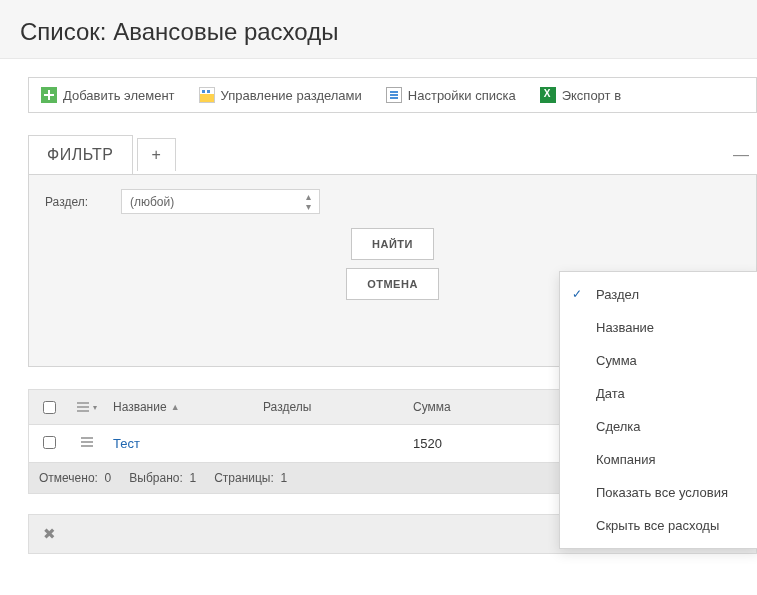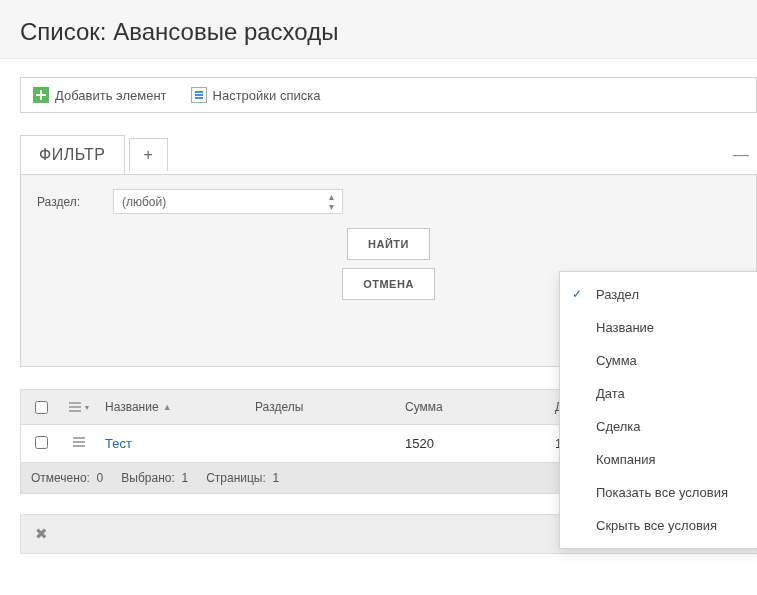--- a/index.html
+++ b/index.html
@@ -1,21 +1,21 @@
 <!DOCTYPE html>
 <html><head>
   <meta charset="utf-8">
   <style>
     * { box-sizing: border-box; margin: 0; padding: 0; }
     body { font-family: Arial, Helvetica, sans-serif; font-size: 13px; color: #333; background: #fff; width: 757px; height: 595px; overflow: hidden; }
     
     .header { padding: 18px 20px 12px; background: #f6f6f6; border-bottom: 1px solid #e8e8e8; }
     .header h1 { font-size: 24px; font-weight: 300; color: #333; }
     
-    .content { padding: 18px 0 0 20px; }
+    .content { padding: 18px 0 0 20px; margin-left: 8px; }
     
     .toolbar { border: 1px solid #d4d4d4; background: #fff; display: flex; align-items: center; }
     .toolbar-item { padding: 9px 12px; display: flex; align-items: center; gap: 6px; color: #555; cursor: pointer; }
     .toolbar-item .ticon { width: 16px; height: 16px; display: inline-block; }
     .icon-add { background: #5cb85c; position: relative; }
     .icon-add::before, .icon-add::after { content: ''; position: absolute; background: #fff; }
     .icon-add::before { width: 10px; height: 2px; left: 3px; top: 7px; }
     .icon-add::after { width: 2px; height: 10px; left: 7px; top: 3px; }
     .icon-sections { background: linear-gradient(to bottom, #fff 40%, #ffd24d 40%); border: 1px solid #ccc; position: relative; }
     .icon-sections::before { content: ''; position: absolute; top:2px; left:2px; width:3px; height:3px; background:#4a90d9; box-shadow: 5px 0 0 #4a90d9; }
@@ -29,21 +29,21 @@
     
     .filter-wrap { margin-top: 22px; }
     .filter-tabs { display:flex; align-items:center; position: relative; }
     .filter-tab { border:1px solid #d4d4d4; border-bottom:none; padding: 10px 18px; background:#fff; color:#555; font-size:16px; letter-spacing:0.5px; }
     .plus-tab { border:1px solid #d4d4d4; border-bottom:none; padding: 7px 14px; background:#fff; margin-left:4px; font-size:16px; color:#666; }
     .minimize { margin-left:auto; margin-right:8px; color:#888; font-size:16px; }
     
     .filter-body { border:1px solid #d4d4d4; padding: 14px 16px; background:#f5f5f5; position: relative; }
     .filter-row { display:flex; align-items:center; gap: 16px; margin-bottom: 14px; }
     .filter-label { font-size:12px; color:#555; min-width:60px; }
-    .filter-select { border:1px solid #d4d4d4; background:#fff; padding: 4px 8px; width:230px; height:25px; display:flex; align-items:center; justify-content:space-between; color:#666; font-size:12px; }
+    .filter-select { border:1px solid #d4d4d4; background:#fff; padding: 4px 8px; width:199px; height:25px; display:flex; align-items:center; justify-content:space-between; color:#666; font-size:12px; }
     .filter-select .chev { font-size:10px; color:#888; line-height:1; }
     
     .filter-actions { display:flex; align-items:center; gap: 8px; flex-direction: column; }
     .btn { border:1px solid #c7c7c7; background:#fff; padding: 9px 20px; font-size:11px; font-weight:bold; letter-spacing:0.5px; color:#555; cursor:pointer; }
     .btn-icon { width:34px; height:34px; border:1px solid #c0c0c0; background:#e4e4e4; display:flex; align-items:center; justify-content:center; color:#666; cursor:pointer; }
     .action-right { margin-left:auto; display:flex; gap:6px; align-items:center; }
     .highlight-box { border:2px solid #d9534f; padding:3px; display:flex; }
     
     .gear-svg { width:14px; height:14px; }
     
@@ -89,22 +89,30 @@
 </div>
 
 <div class="content" style="position:relative;">
 
   <div class="toolbar">
     <div class="toolbar-item">
       <span class="ticon icon-add"></span>
       <span>Добавить элемент</span>
     </div>
     <div class="toolbar-item">
+      <span class="ticon icon-sections"></span>
+      <span>Управление разделами</span>
+    </div>
+    <div class="toolbar-item">
       <span class="ticon icon-settings"></span>
       <span>Настройки списка</span>
+    </div>
+    <div class="toolbar-item">
+      <span class="ticon icon-export"></span>
+      <span>Экспорт в</span>
     </div>
   </div>
 
   <div class="filter-wrap">
     <div class="filter-tabs">
       <div class="filter-tab">ФИЛЬТР</div>
       <div class="plus-tab">+</div>
       <div class="minimize">—</div>
     </div>
     <div class="filter-body">
@@ -179,16 +187,16 @@
     <div class="dd-item">
       <span class="dd-check">✓</span>
       <span>Раздел</span>
     </div>
     <div class="dd-item"><span>Название</span></div>
     <div class="dd-item"><span>Сумма</span></div>
     <div class="dd-item"><span>Дата</span></div>
     <div class="dd-item"><span>Сделка</span></div>
     <div class="dd-item"><span>Компания</span></div>
     <div class="dd-item"><span>Показать все условия</span></div>
-    <div class="dd-item"><span>Скрыть все условия</span></div>
+    <div class="dd-item"><span>Скрыть все расходы</span></div>
   </div>
 
 </div>
 
 </body></html>

